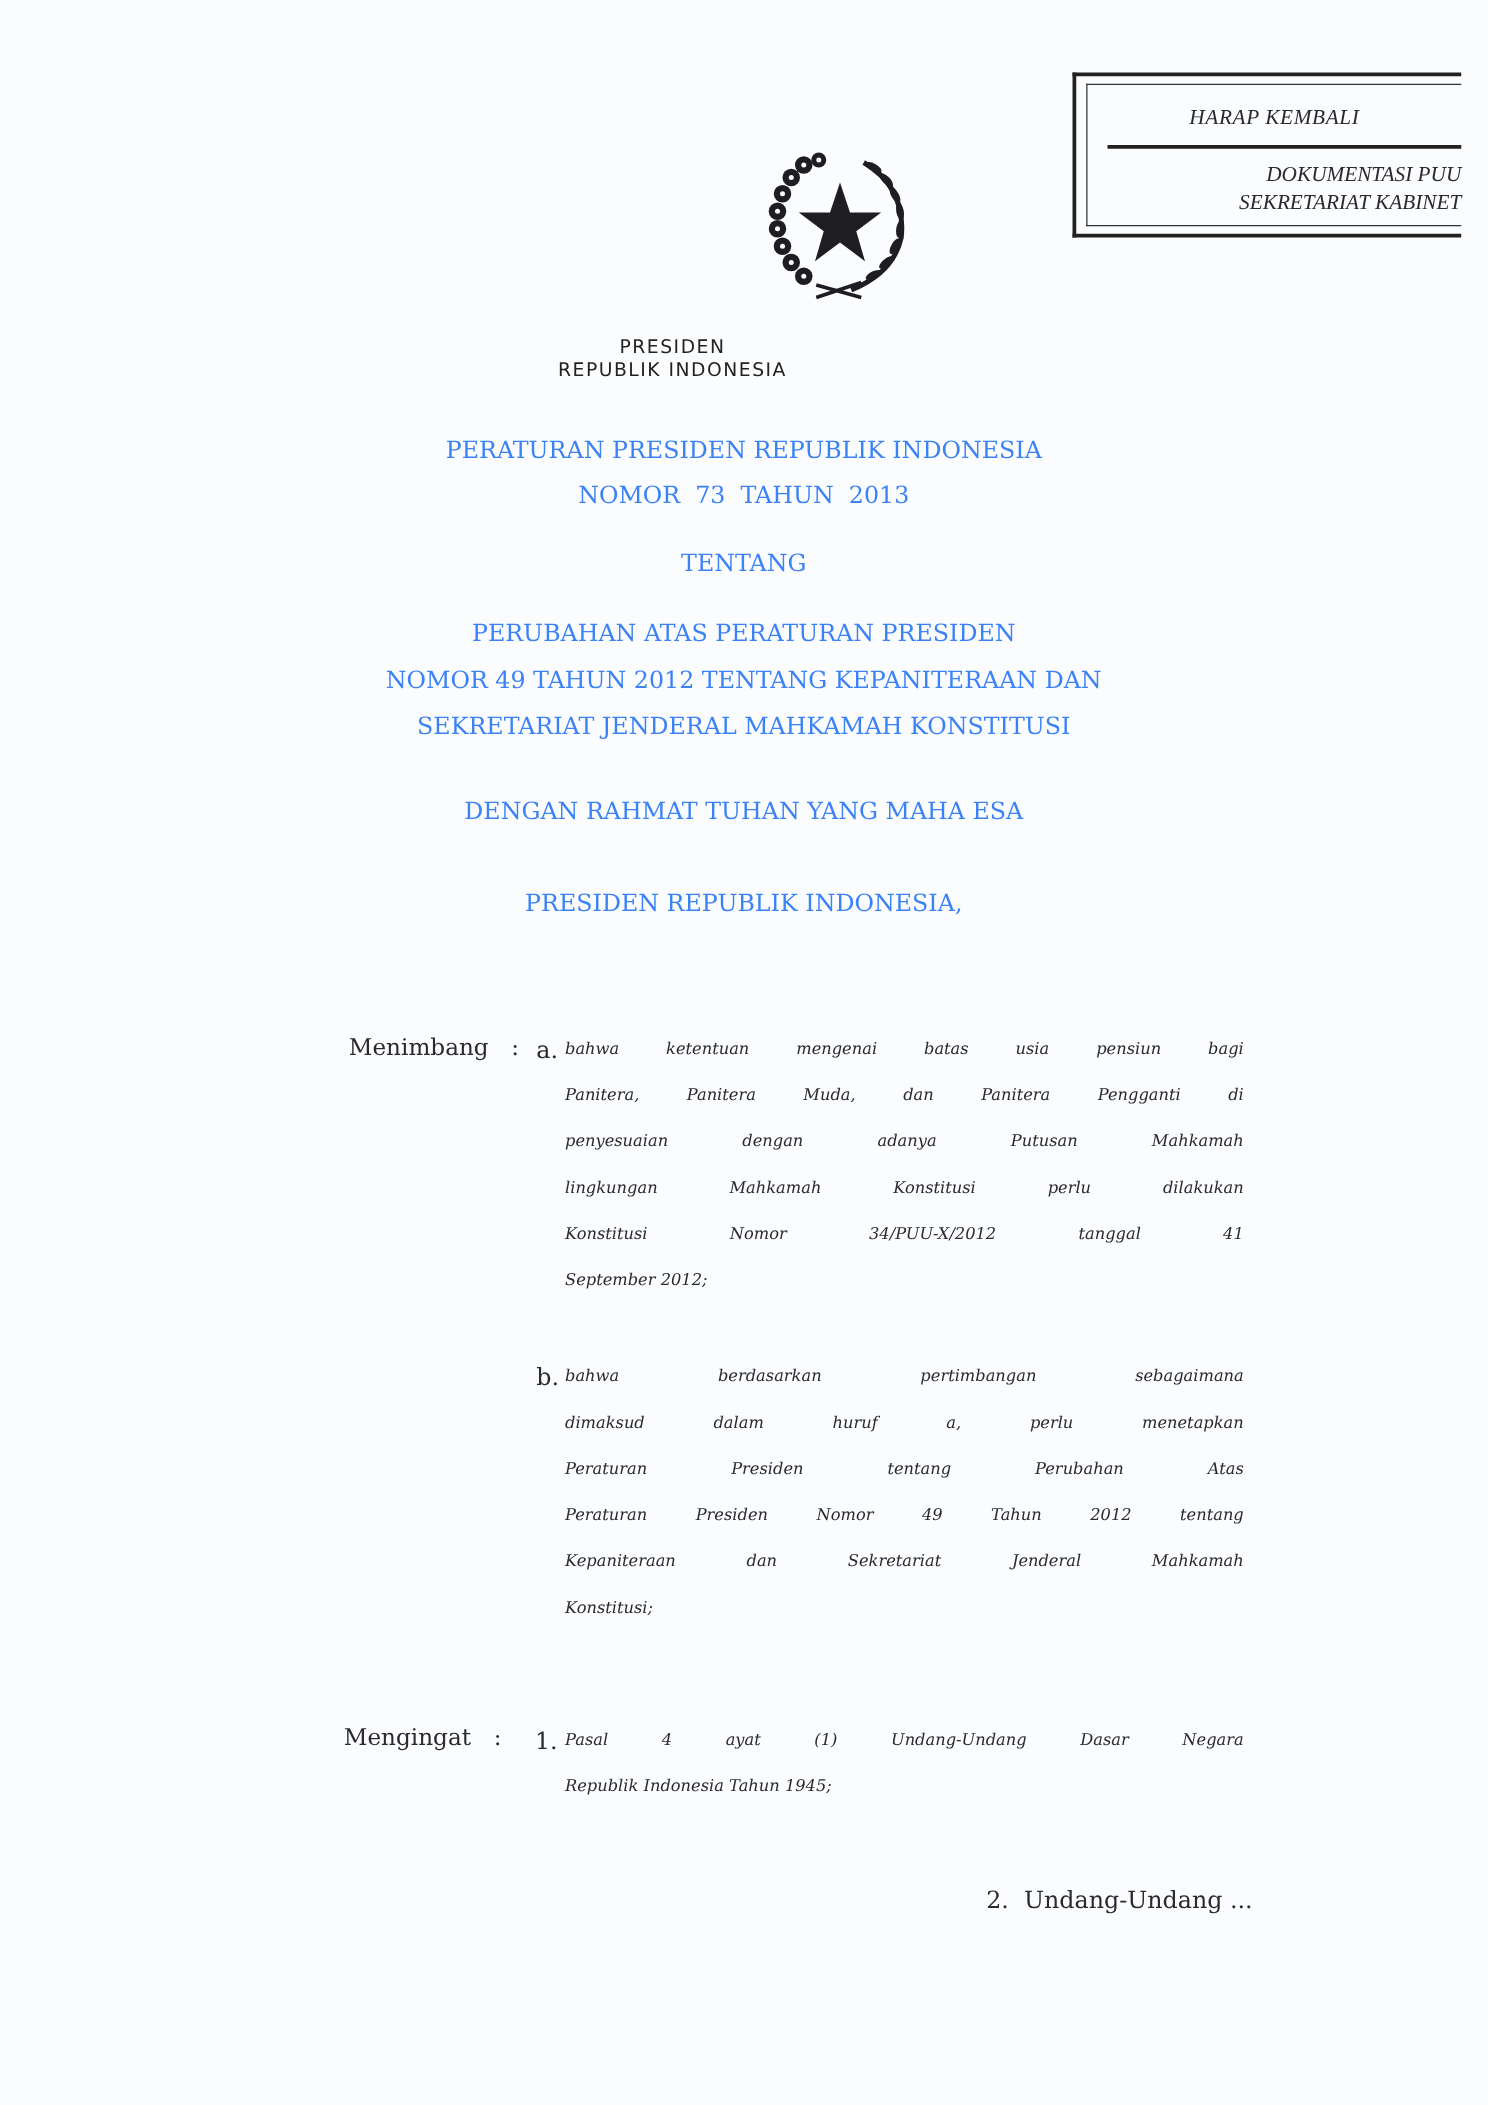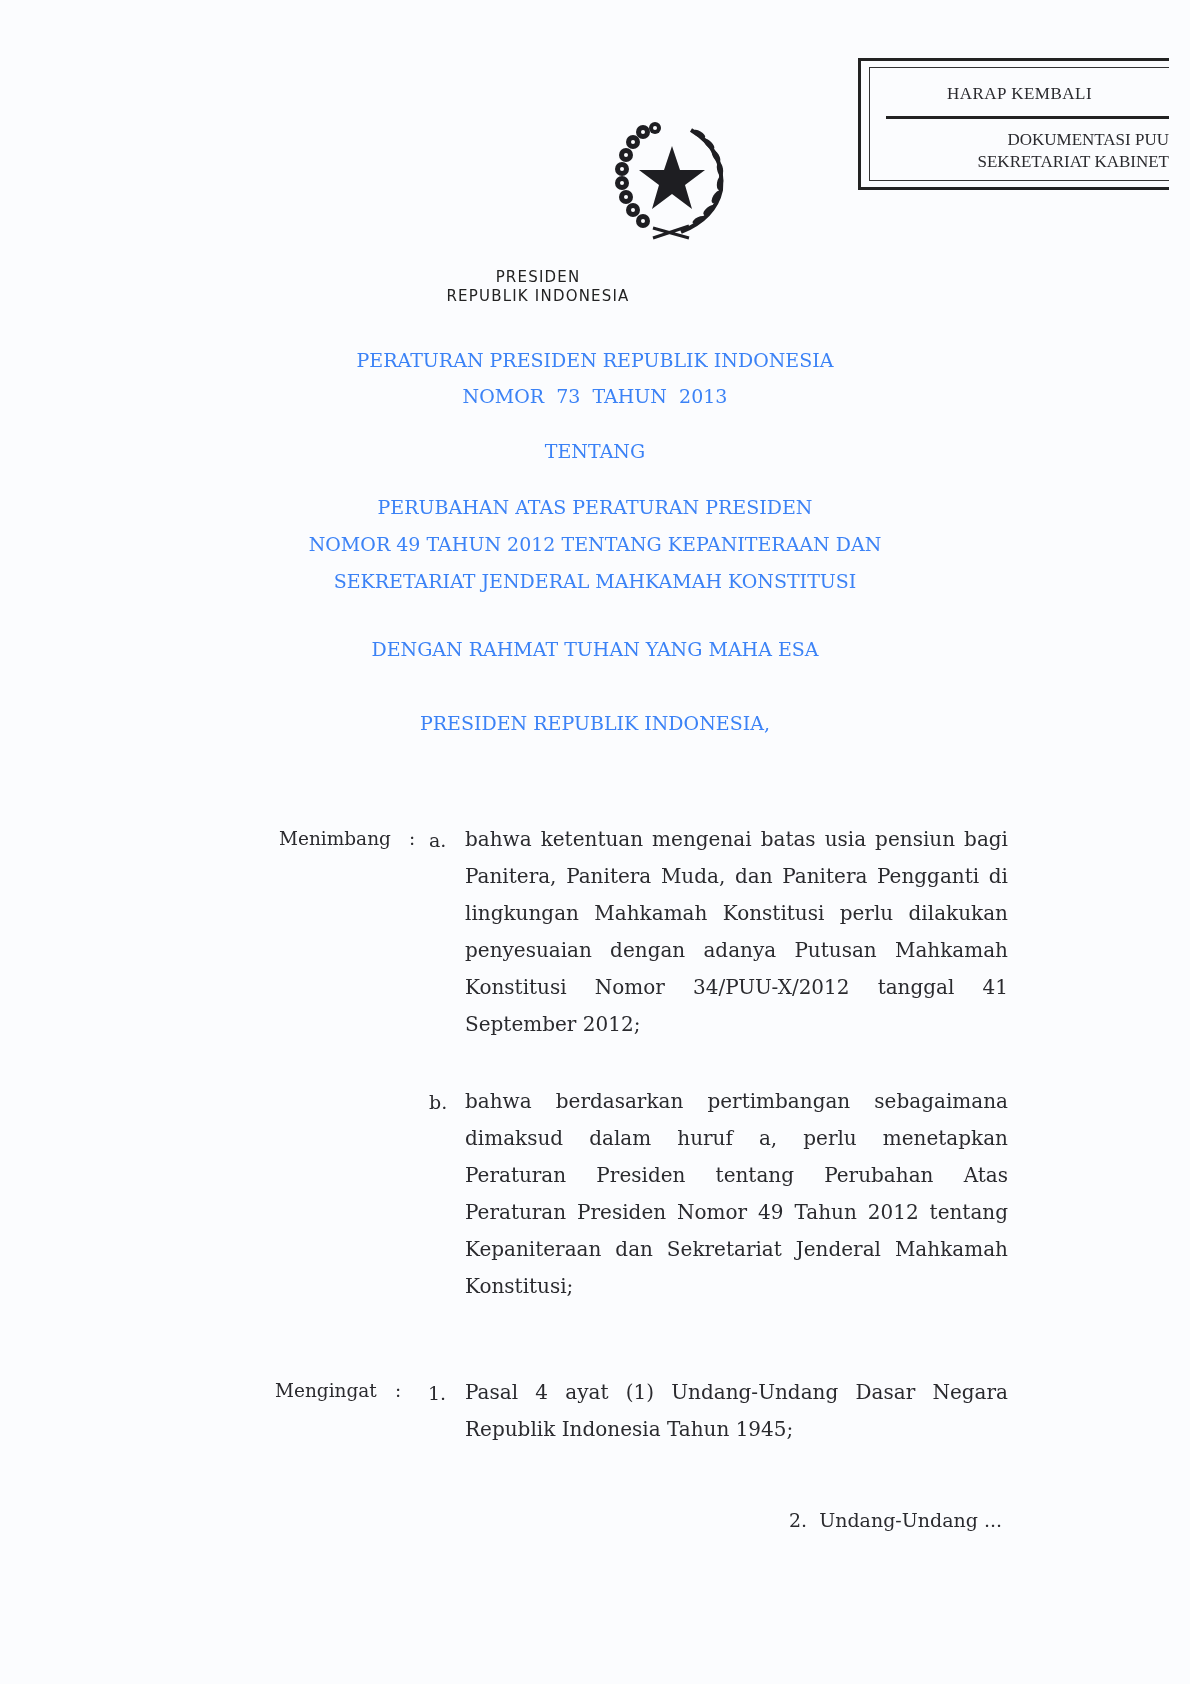--- a/index.html
+++ b/index.html
@@ -4,21 +4,21 @@
 <style>
   html, body { margin: 0; padding: 0; }
   body {
     width: 1190px; height: 1684px; position: relative; overflow: hidden;
     background: #fbfcfe;
     font-family: "DejaVu Serif", serif;
     color: #2a2a2e;
   }
   .stamp {
     position: absolute; left: 858px; top: 58px; width: 308px; height: 126px;
-    border-left: 3px solid #222; border-top: 3px solid #222; border-bottom: 3px solid #222;
+    border-left: 3px solid #222; border-top: 3px solid #222; border-bottom: 3px solid #222; font-style: italic;
   }
   .stamp-inner {
     position: absolute; left: 8px; top: 6px; right: 0; bottom: 6px;
     border-left: 1.5px solid #333; border-top: 1.5px solid #333; border-bottom: 1.5px solid #333;
   }
   .stamp-title {
     position: absolute; left: 0; right: 0; top: 16px; text-align: center;
     font-family: "Liberation Serif", serif; font-size: 17px; letter-spacing: 0.5px;
   }
   .stamp-rule {
@@ -34,22 +34,22 @@
     font-family: "DejaVu Sans", sans-serif; font-size: 15px; letter-spacing: 1.2px; color: #222;
   }
   .center-line {
     position: absolute; left: 0; width: 1190px; text-align: center;
     font-size: 19px; color: #3b82f6;
   }
   .label {
     position: absolute; font-size: 18.5px;
   }
   .para {
-    position: absolute; left: 465px; width: 543px; font-size: 20px; line-height: 37px;
-    text-align: justify; text-align-last: left;
+    position: absolute; left: 452px; width: 543px; font-size: 13px; line-height: 37px;
+    text-align: justify; text-align-last: left; font-style: italic;
   }
   .para .line { display: block; text-align: justify; text-align-last: justify; white-space: nowrap; }
   .para .line.last { text-align-last: left; }
   .marker { position: absolute; font-size: 19px; }
   .footer-next { position: absolute; left: 789px; top: 1509px; font-size: 19px; }
 </style>
 </head>
 <body>
 
 <div class="stamp">
@@ -117,22 +117,22 @@
 <div class="center-line" style="top:638px">DENGAN RAHMAT TUHAN YANG MAHA ESA</div>
 <div class="center-line" style="top:712px">PRESIDEN REPUBLIK INDONESIA,</div>
 
 <div class="label" style="left:279px; top:828px">Menimbang</div>
 <div class="label" style="left:409px; top:828px">:</div>
 
 <div class="marker" style="left:429px; top:829px">a.</div>
 <div class="para" style="top:821px">
   <span class="line">bahwa ketentuan mengenai batas usia pensiun bagi</span>
   <span class="line">Panitera, Panitera Muda, dan Panitera Pengganti di</span>
+  <span class="line">penyesuaian dengan adanya Putusan Mahkamah</span>
   <span class="line">lingkungan Mahkamah Konstitusi perlu dilakukan</span>
-  <span class="line">penyesuaian dengan adanya Putusan Mahkamah</span>
   <span class="line">Konstitusi Nomor 34/PUU-X/2012 tanggal 41</span>
   <span class="line last">September 2012;</span>
 </div>
 
 <div class="marker" style="left:429px; top:1091px">b.</div>
 <div class="para" style="top:1083px">
   <span class="line">bahwa berdasarkan pertimbangan sebagaimana</span>
   <span class="line">dimaksud dalam huruf a, perlu menetapkan</span>
   <span class="line">Peraturan Presiden tentang Perubahan Atas</span>
   <span class="line">Peraturan Presiden Nomor 49 Tahun 2012 tentang</span>

